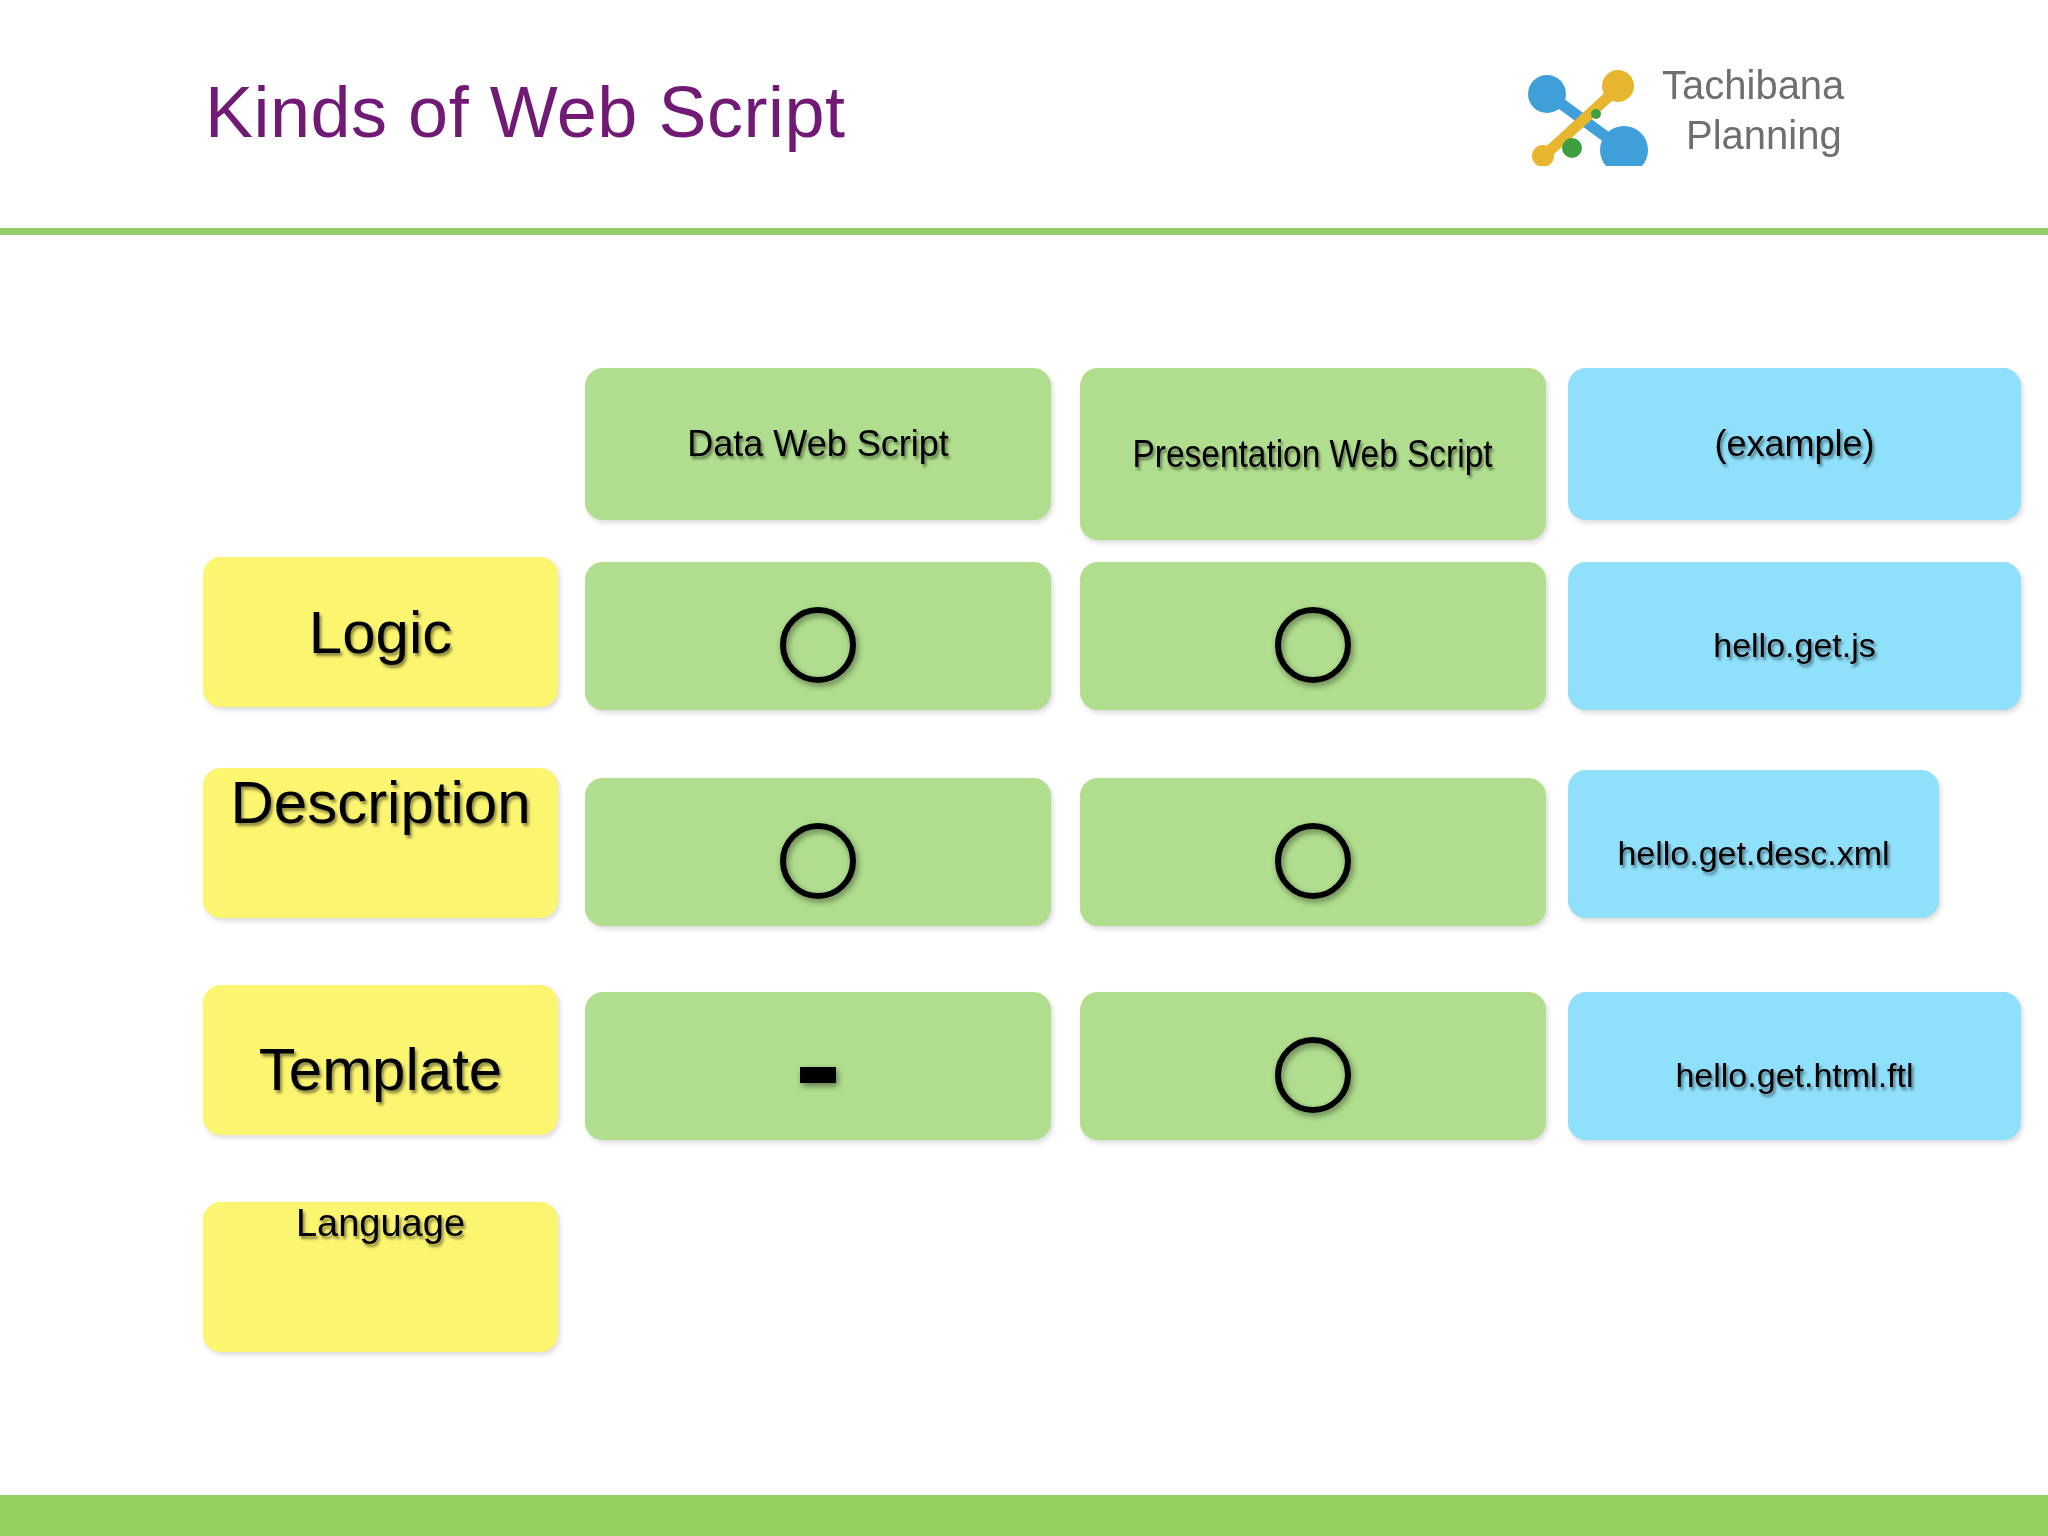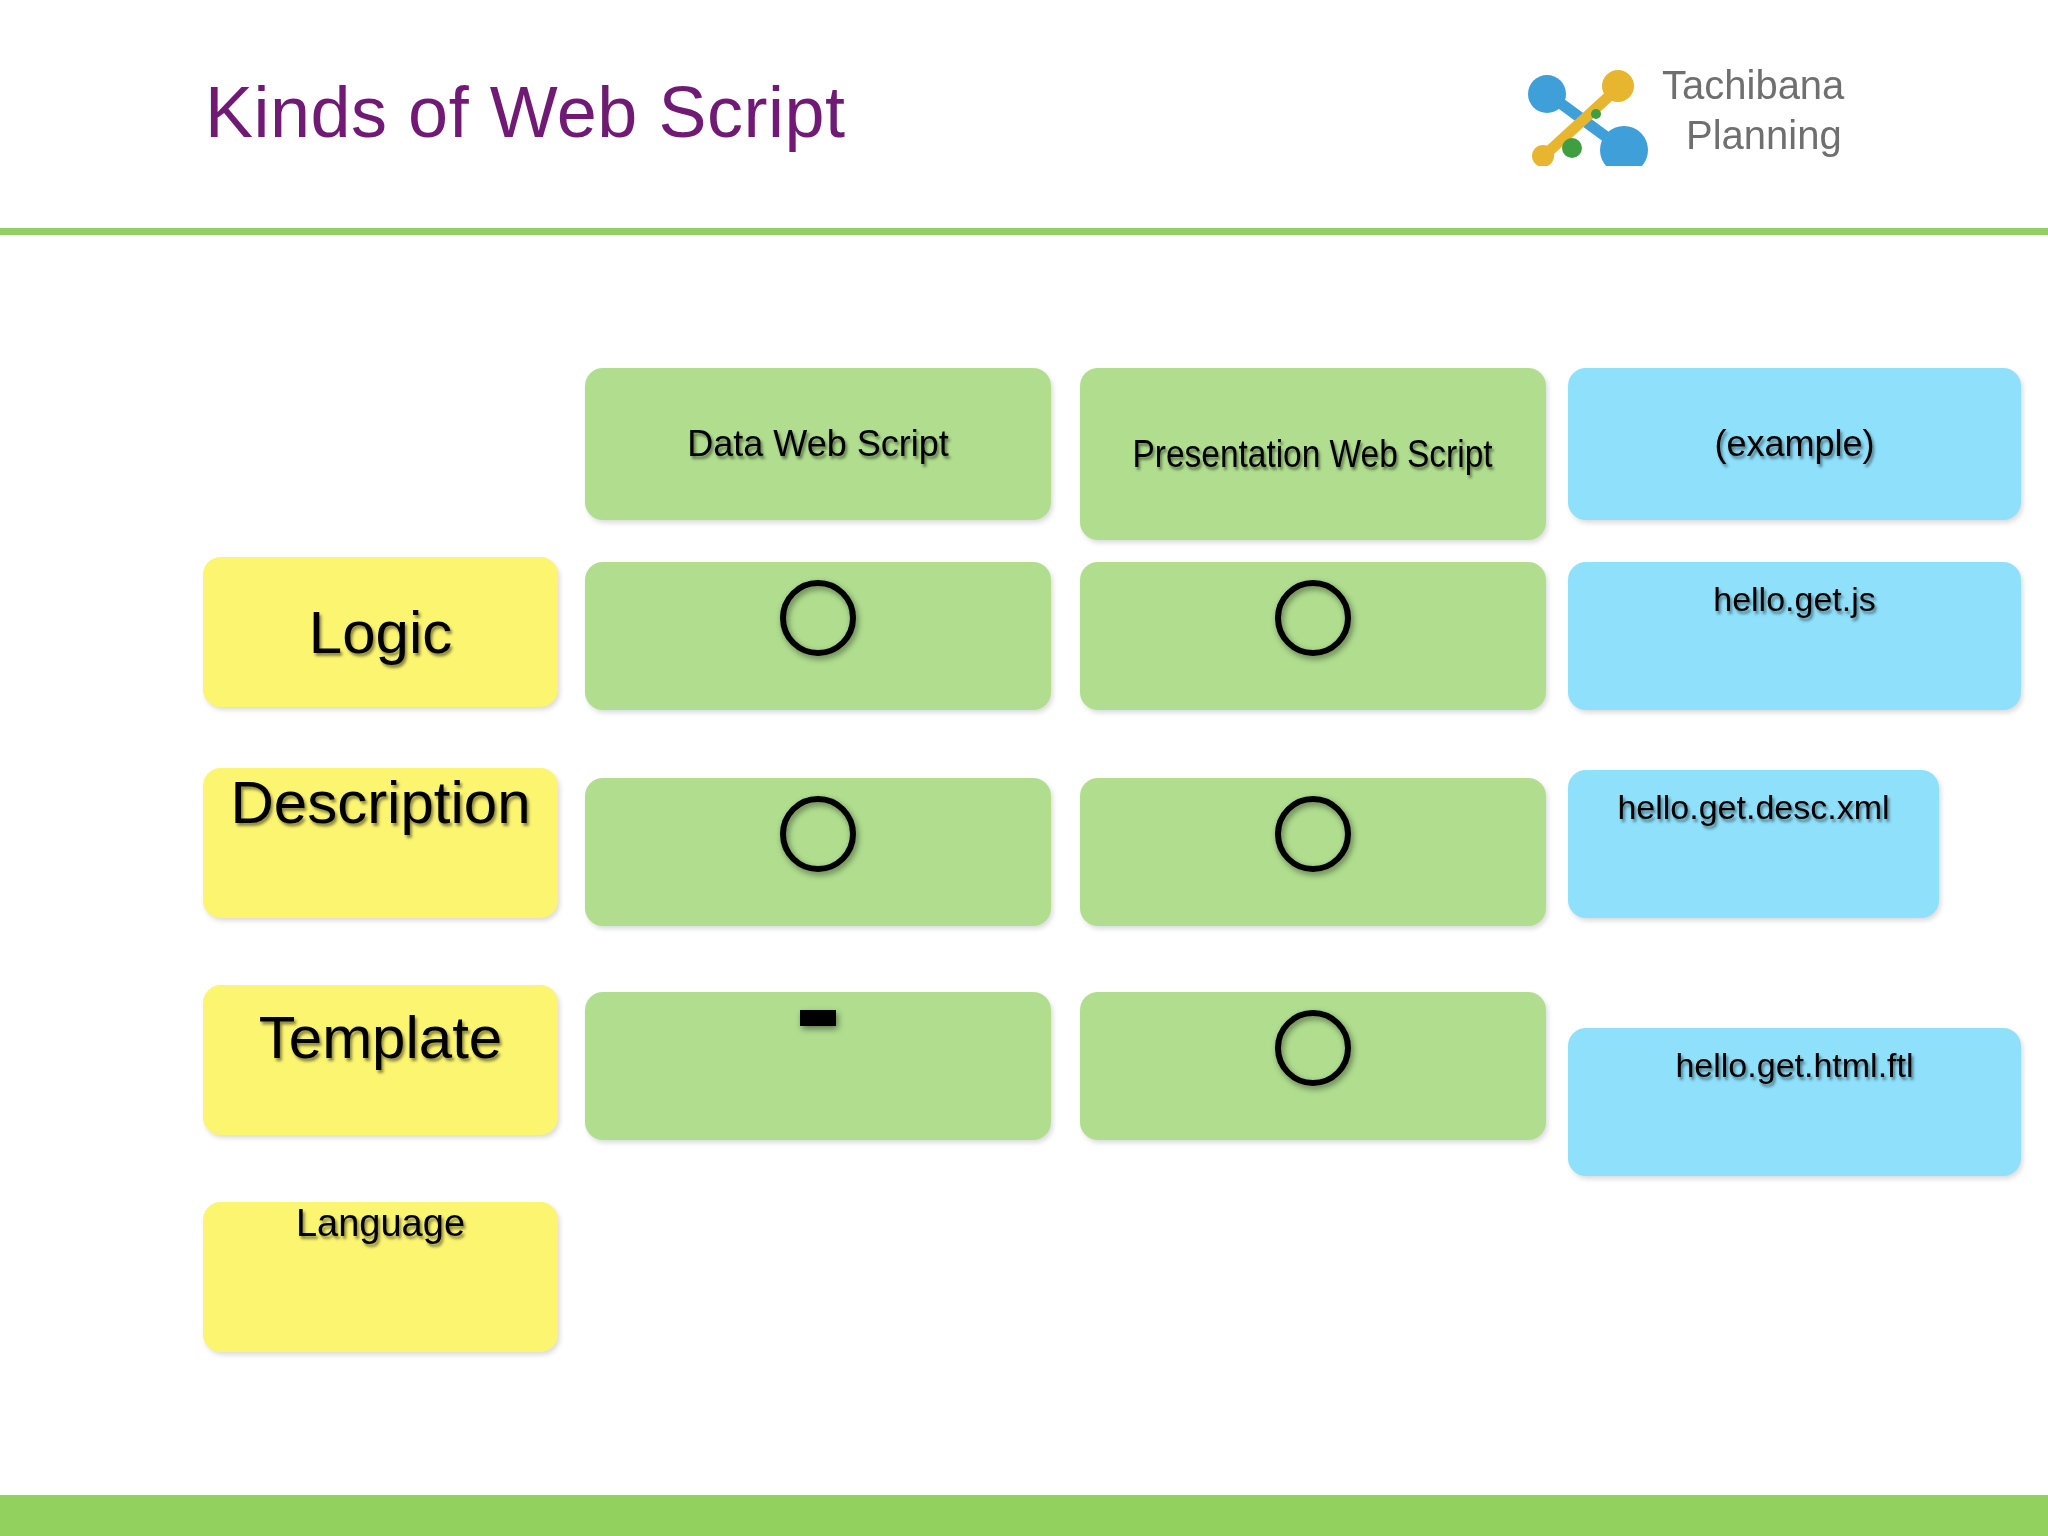--- a/index.html
+++ b/index.html
@@ -119,21 +119,21 @@
     filter: drop-shadow(2px 3px 3px rgba(0,0,0,0.45));
   }
   .marker-dash {
     width: 36px;
     height: 16px;
     background: #000000;
     filter: drop-shadow(2px 3px 3px rgba(0,0,0,0.45));
   }
 
   
-  .align-upper { align-items: flex-start; padding-top: 18px; }
+  .align-upper { align-items: center; padding-top: 18px; }
   .align-lower { align-items: flex-start;  padding-bottom: 34px; }
 </style>
 </head>
 <body>
 
 <div id="slide-title">Kinds of Web Script</div>
 
 <div id="header-rule"></div>
 <div id="footer-bar"></div>
 
@@ -203,19 +203,19 @@
 </div>
 
 <div class="cell green align-upper" style="left:585px; top:992px; width:466px; height:148px;">
   <span class="marker-dash"></span>
 </div>
 
 <div class="cell green align-upper" style="left:1080px; top:992px; width:466px; height:148px;">
   <span class="marker-circle"></span>
 </div>
 
-<div class="cell blue align-upper" style="left:1568px; top:992px; width:453px; height:148px;margin-top:36px;">
+<div class="cell blue align-upper" style="left:1568px; top:992px; width:453px; height:148px;">
   <span class="cell-text example-text">hello.get.html.ftl</span>
 </div>
 
 <div class="cell yellow align-lower" style="left:203px; top:1202px; width:355px; height:150px;">
   <span class="cell-text rowlabel-text small">Language</span>
 </div>
 
 </body></html>

